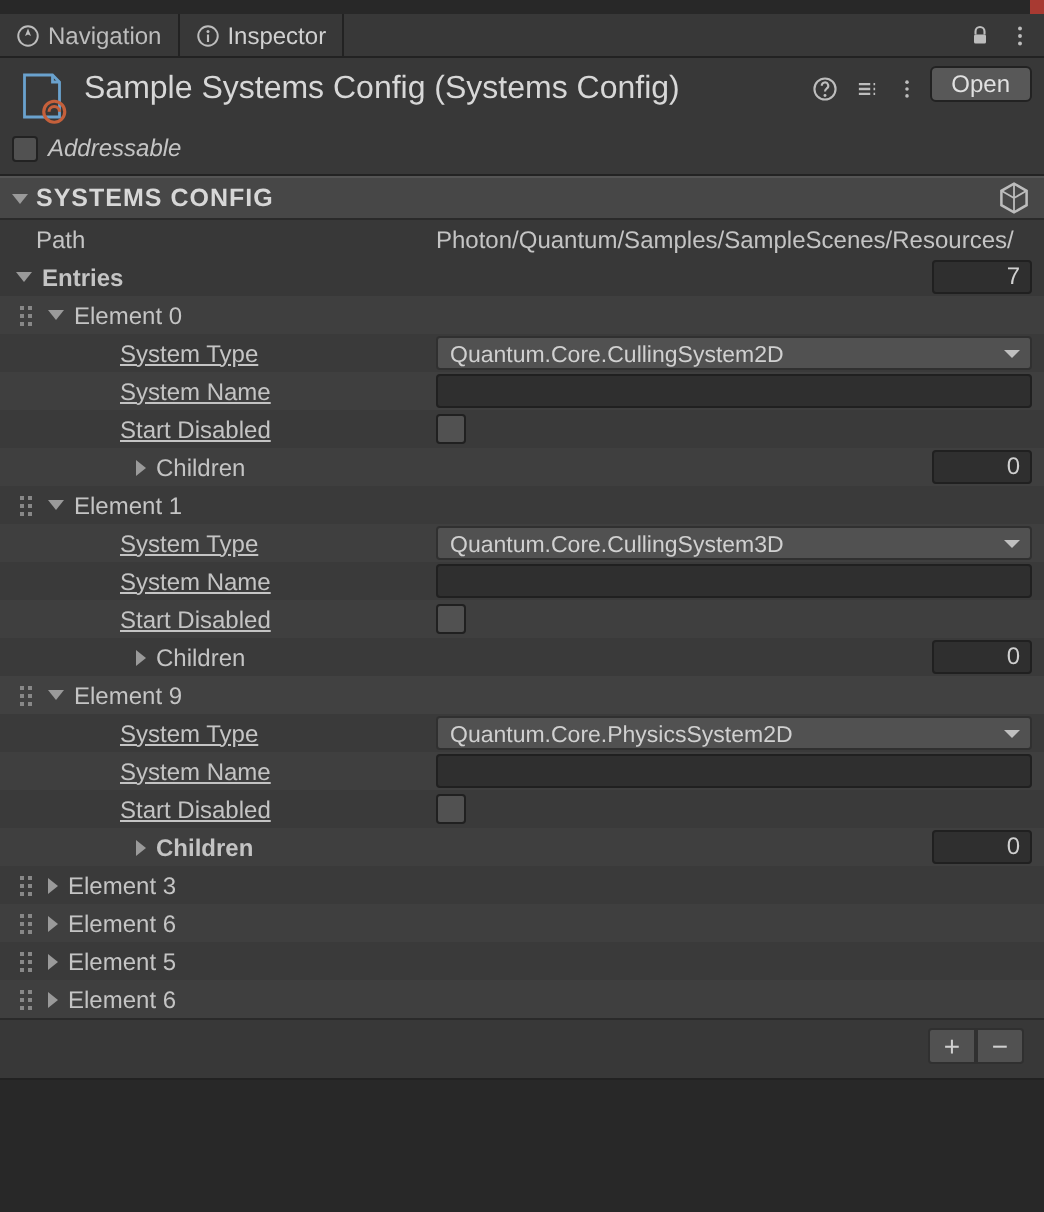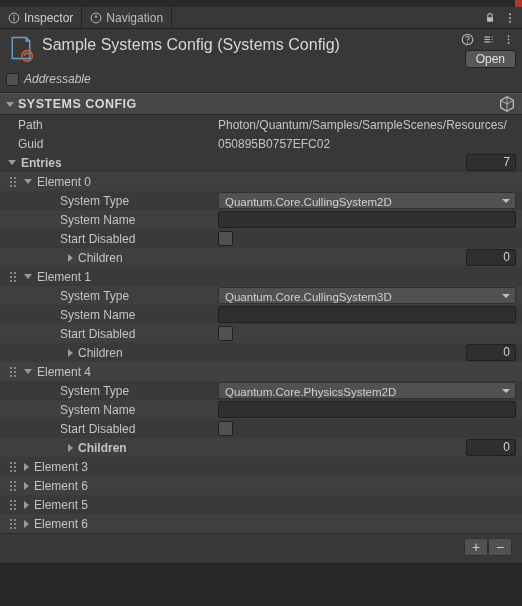--- a/index.html
+++ b/index.html
@@ -8,21 +8,21 @@
   .top-strip::after { content:""; position:absolute; top:0; right:0; width:7px; height:7px; background:#a83a32; }
   .tabbar { display:flex; align-items:center; height:22px; background:#383838; border-bottom:1px solid #222; }
   .tab { display:flex; align-items:center; height:21px; padding:0 8px; gap:4px; color:#bdbdbd; border-right:1px solid #222; }
   .tab.active { background:#383838; color:#d0d0d0; }
   .tab svg { width:12px; height:12px; }
   .tabbar-spacer { flex:1; }
   .tabbar-icons { display:flex; align-items:center; padding-right:6px; gap:8px; color:#bdbdbd; }
   .asset-header { display:flex; align-items:flex-start; padding:4px 6px 2px 6px; background:#383838; }
   .asset-icon { width:30px; height:30px; display:flex; align-items:center; justify-content:center; margin-right:6px; }
   .asset-title { flex:1; color:#d7d7d7; font-size:16px; padding-top:3px; }
-  .asset-tools { display:flex; flex-direction:column; align-items:flex-end; gap:4px; }
+  .asset-tools { display:flex; align-items:flex-end; gap:4px; }
   .asset-tool-row { display:flex; gap:8px; align-items:center; color:#bdbdbd; padding-right:2px; }
   .open-btn { background:#585858; color:#e0e0e0; border:1px solid #222; padding:1px 10px; font-size:12px; border-radius:3px; }
   .checkbox-row { display:flex; align-items:center; gap:5px; padding:2px 6px 6px 6px; background:#383838; border-bottom:1px solid #232323;font-style:italic; }
   .chk { width:13px; height:13px; border:1px solid #222; background:#515151; border-radius:2px; }
   .section-hdr { display:flex; align-items:center; background:#474747; height:22px; padding:0 6px; border-top:1px solid #555; border-bottom:1px solid #2a2a2a; }
   .section-hdr .tri { margin-right:4px; }
   .section-hdr .title { color:#d7d7d7; font-size:12.5px; font-weight:600; letter-spacing:0.5px; font-family: Arial, sans-serif; }
   .section-hdr .spacer { flex:1; }
   .hex-icon { width:18px; height:18px; }
   .body { background:#383838; }
@@ -35,21 +35,21 @@
   .tri { width:0; height:0; display:inline-block; }
   .tri.down { border-left:4.5px solid transparent; border-right:4.5px solid transparent; border-top:5.5px solid #9a9a9a; }
   .tri.right { border-top:4.5px solid transparent; border-bottom:4.5px solid transparent; border-left:5.5px solid #9a9a9a; }
   .element-row { background:#3f3f3f; }
   .element-row.sel { background:#414141; }
   .element-row .label-cell { padding-left:24px; }
   .drag-handle { position:absolute; left:10px; top:5px; width:8px; height:9px; display:grid; grid-template-columns:2px 2px; grid-template-rows:2px 2px 2px; gap:2px; }
   .drag-handle span { background:#888; width:2px; height:2px; }
   .drag-handle + .tri { margin-left:2px; margin-right:5px; }
   .element-row .tri { margin-left:0; }
-  .field-row .label-cell { padding-left:60px; }
+  .field-row .label-cell { padding-left:60px;text-decoration:underline; }
   .child-row .label-cell { padding-left:68px; }
   .child-row .tri { margin-right:5px; }
   .child-row.bold .txt { font-weight:600; }
   .dropdown { flex:1; height:17px; background:#515151; border:1px solid #303030; border-radius:2px; color:#d0d0d0; display:flex; align-items:center; padding:3px 16px 0 6px; position:relative; font-size:11.5px; }
   .dropdown::after { content:""; position:absolute; right:5px; top:6px; width:0; height:0; border-left:4px solid transparent; border-right:4px solid transparent; border-top:4px solid #c0c0c0; }
   .textfield { flex:1; height:17px; background:#2f2f2f; border:1px solid #202020; border-radius:2px; }
   .chk-small { width:15px; height:15px; border:1px solid #202020; background:#515151; border-radius:2px; }
   .entries-row .label-cell { padding-left:8px; }
   .entries-row .tri { margin-right:5px; }
   .entries-row .txt { font-weight:600; }
@@ -62,34 +62,34 @@
   .ftr-btn.right { border-top-left-radius:0; border-bottom-left-radius:0; margin-left:-4px; }
   .panel-end { height:4px; background:#282828; border-top:1px solid #222; margin-top:4px; }
   .lock-svg, .menu-svg { width:12px; height:12px; }
 </style>
 </head>
 <body>
 
 <div class="top-strip"></div>
 
 <div class="tabbar">
+  <div class="tab">
+    <svg viewBox="0 0 16 16">
+        <circle cx="8" cy="8" r="6.5" fill="none" stroke="#bdbdbd" stroke-width="1.3"></circle>
+        <path d="M8 3 L10 8 L8 7 L6 8 Z" fill="#bdbdbd"></path>
+      </svg>
+    <span>Navigation</span>
+  </div>
   <div class="tab active">
     <svg viewBox="0 0 16 16">
         <circle cx="8" cy="8" r="6.5" fill="none" stroke="#bdbdbd" stroke-width="1.3"></circle>
         <circle cx="8" cy="5" r="1" fill="#bdbdbd"></circle>
         <rect x="7.3" y="7" width="1.4" height="5" fill="#bdbdbd"></rect>
       </svg>
     <span>Inspector</span>
-  </div>
-  <div class="tab">
-    <svg viewBox="0 0 16 16">
-        <circle cx="8" cy="8" r="6.5" fill="none" stroke="#bdbdbd" stroke-width="1.3"></circle>
-        <path d="M8 3 L10 8 L8 7 L6 8 Z" fill="#bdbdbd"></path>
-      </svg>
-    <span>Navigation</span>
   </div>
   <div class="tabbar-spacer"></div>
   <div class="tabbar-icons">
     <svg class="lock-svg" viewBox="0 0 16 16">
         <path d="M5 7 V5 a3 3 0 0 1 6 0 V7" fill="none" stroke="#bdbdbd" stroke-width="1.4"></path>
         <rect x="4" y="7" width="8" height="6" rx="1" fill="#bdbdbd"></rect>
       </svg>
     <svg class="menu-svg" viewBox="0 0 16 16">
         <circle cx="8" cy="3" r="1.3" fill="#bdbdbd"></circle>
         <circle cx="8" cy="8" r="1.3" fill="#bdbdbd"></circle>
@@ -147,28 +147,20 @@
 <div class="body">
 
   <div class="row kv-row">
     <div class="label-cell">
         <span class="txt">Path</span>
       </div>
     <div class="val-cell">
         <span class="val-text">Photon/Quantum/Samples/SampleScenes/Resources/</span>
       </div>
   </div>
-  <div class="row kv-row">
-    <div class="label-cell">
-        <span class="txt">Guid</span>
-      </div>
-    <div class="val-cell">
-        <span class="val-text">050895B0757EFC02</span>
-      </div>
-  </div>
 
   <div class="row entries-row">
     <div class="label-cell">
       <span class="tri down"></span>
       <span class="txt">Entries</span>
     </div>
     <div class="val-cell">
       <div class="count-box">7</div>
     </div>
   </div>
@@ -274,21 +266,21 @@
         <div class="label-cell">
           <div class="drag-handle">
             <span></span>
             <span></span>
             <span></span>
             <span></span>
             <span></span>
             <span></span>
           </div>
           <span class="tri down"></span>
-          <span class="txt">Element 4</span>
+          <span class="txt">Element 9</span>
         </div>
         <div class="val-cell"></div>
       </div>
       <div class="row field-row stripe2 sel">
         <div class="label-cell">
           <span class="txt">System Type</span>
         </div>
         <div class="val-cell">
           <div class="dropdown">Quantum.Core.PhysicsSystem2D</div>
         </div>

